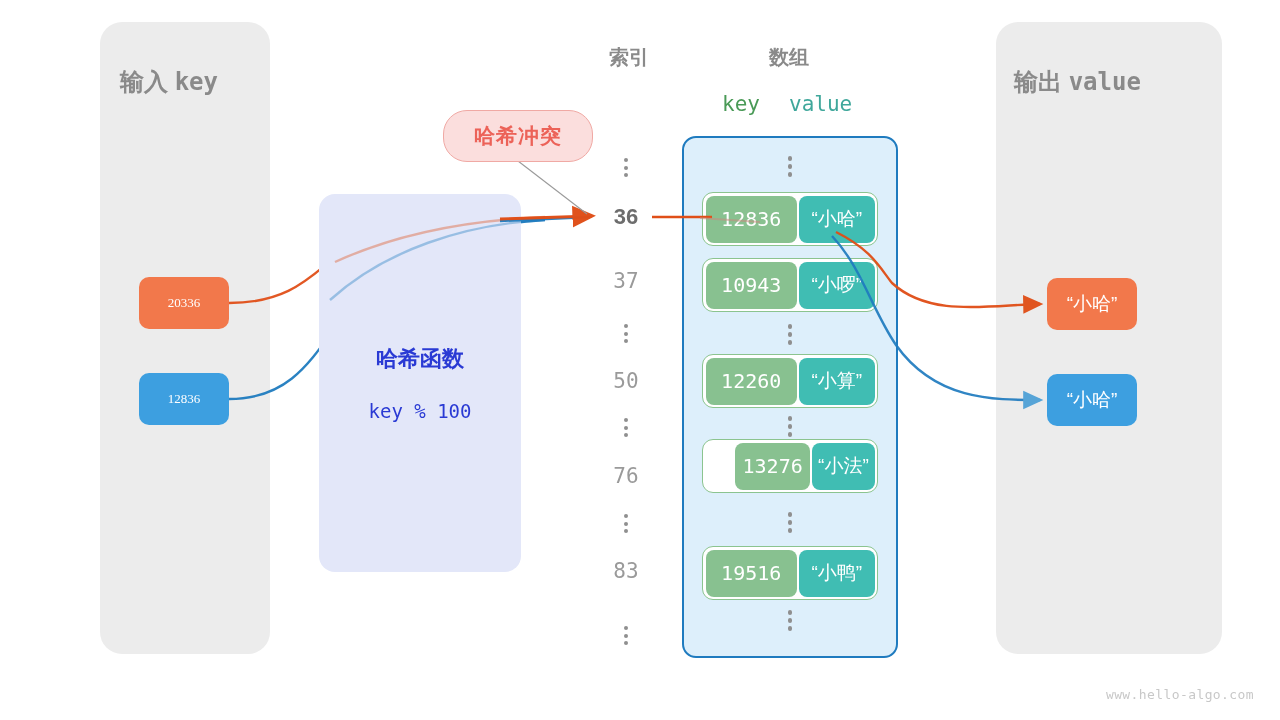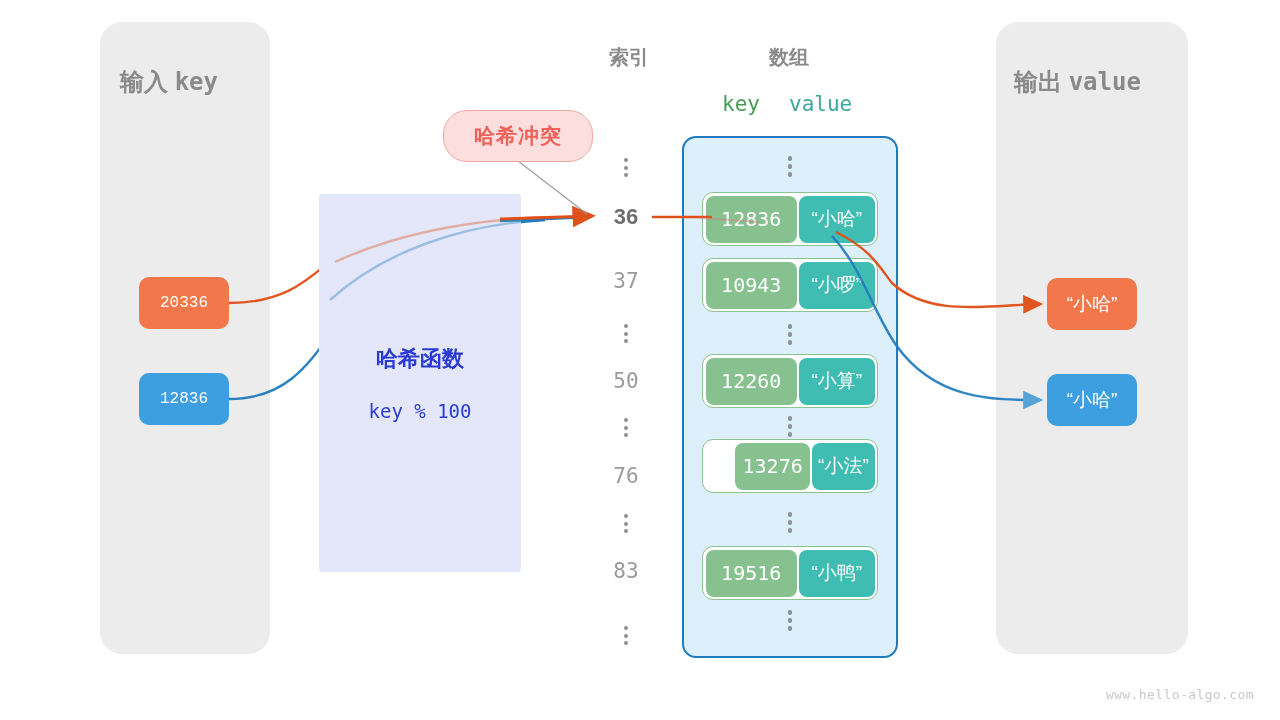--- a/index.html
+++ b/index.html
@@ -16,21 +16,21 @@
     font-family: "Liberation Sans", "DejaVu Sans", sans-serif;
   }
 
   
   .side-panel {
     position: absolute;
     background: #ececec;
     border-radius: 22px;
   }
   #panel-input  { left: 100px; top: 22px; width: 170px; height: 632px; }
-  #panel-output { left: 996px; top: 22px; width: 192px; height: 632px; }
+  #panel-output { left: 996px; top: 22px; width: 192px; height: 632px; padding-left: 34px; }
 
   .panel-title {
     position: absolute;
     top: 44px;
     font-size: 24px;
     font-weight: bold;
     color: #8a8a8a;
     white-space: nowrap;
     letter-spacing: 0px;
   }
@@ -64,21 +64,21 @@
   #kv-value { left: 789px; color: #3fa79b; }
 
   
   #hash-box {
     position: absolute;
     left: 319px;
     top: 194px;
     width: 202px;
     height: 378px;
     background: #e3e7f9;
-    border-radius: 3px;
+    border-radius: 16px;
     display: flex;
     flex-direction: column;
     align-items: center;
     justify-content: center;
     z-index: 3;
   }
   #hash-box .hash-title {
     font-size: 22px;
     font-weight: bold;
     color: #2a3ad4;
@@ -224,22 +224,22 @@
     display: flex;
     align-items: center;
     justify-content: center;
     border-radius: 10px;
     color: #ffffff;
     z-index: 6;
   }
   .chip.keychip {
     width: 90px;
     height: 52px;
-    font-family: Liberation Mono, monospace;
-    font-size: 16px;
+    font-family: Liberation Serif, serif;
+    font-size: 13px;
   }
   .chip.valchip {
     width: 90px;
     height: 52px;
     font-size: 19px;
     font-weight: 500;
   }
   .chip.orange { background: #f2784b; }
   .chip.blue   { background: #3d9fe0; }
 

